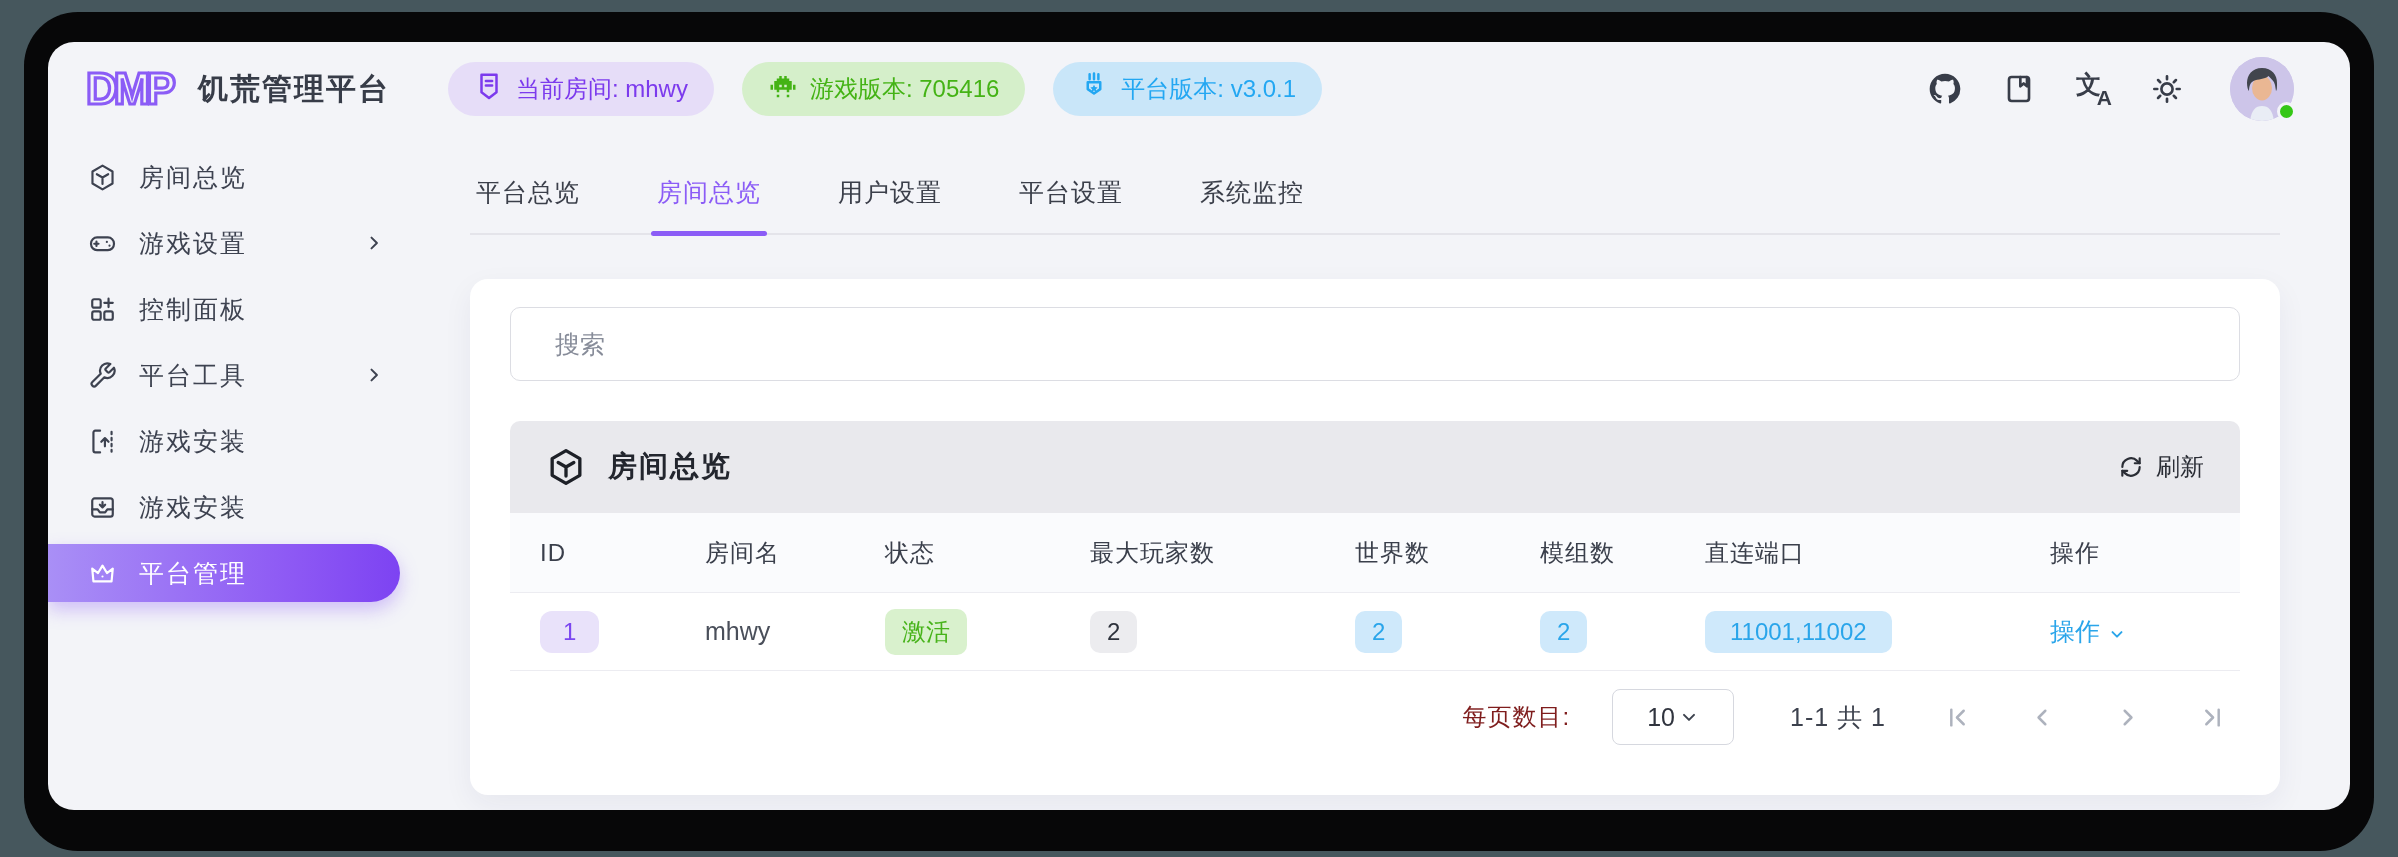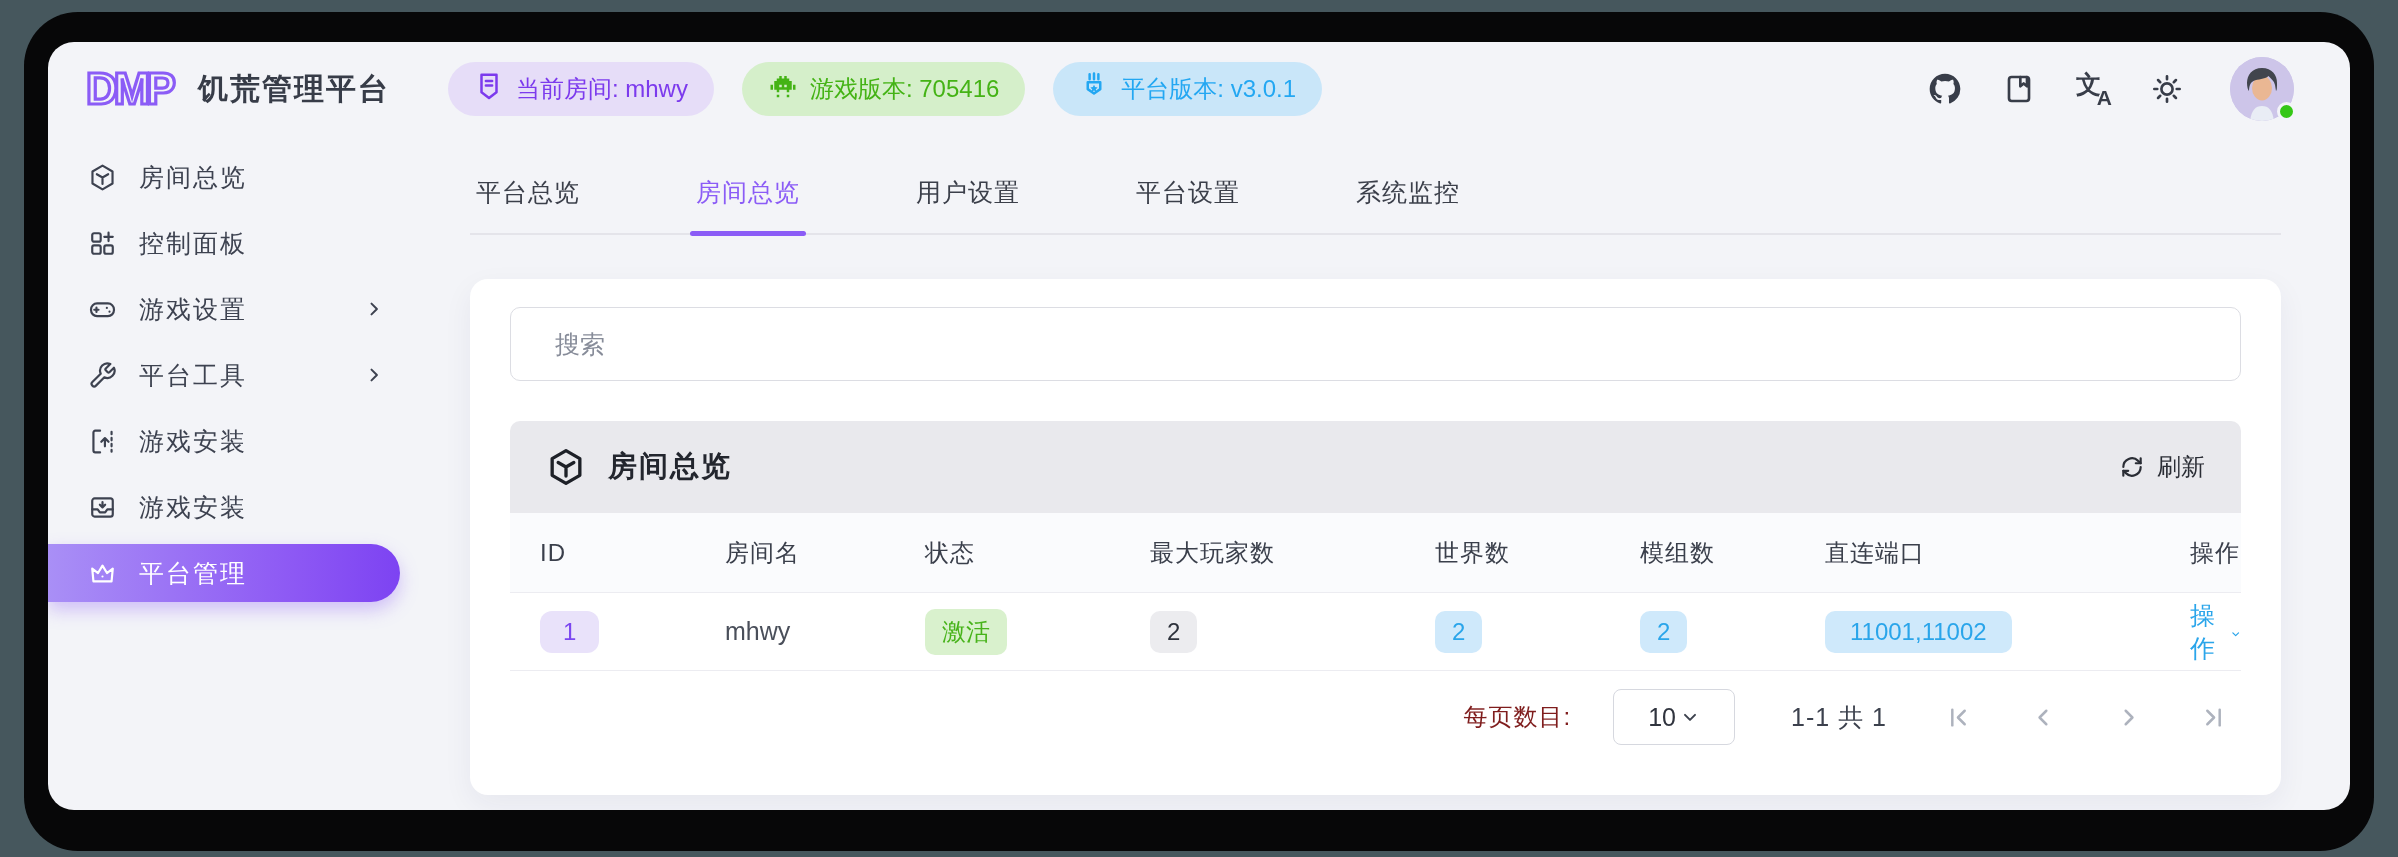--- a/index.html
+++ b/index.html
@@ -36,38 +36,38 @@
   .sbitem { height:66px; display:flex; align-items:center; gap:22px; padding-left:40px; padding-right:34px; font-size:25px; color:#3d4250; cursor:pointer; }
   .sbitem svg.mi { width:29px; height:29px; flex:none; }
   .sbitem .lbl { flex:1; letter-spacing:2px; }
   .sbitem svg.chev { width:20px; height:20px; }
   .sbitem.active { height:58px; margin:4px 0; width:352px; padding-right:0; border-radius:0 999px 999px 0;
                    background:linear-gradient(90deg,#a98ff6 0%,#8d58f4 70%,#7d43f2 100%); color:#ffffff; box-shadow:0 8px 18px rgba(139,92,246,.35); }
 
   .main { flex:1; padding:40px 70px 0 52px; }
 
   
-  .tabs { display:flex; gap:104px; border-bottom:2px solid #e4e4ea; }
+  .tabs { display:flex; gap:65px; border-bottom:2px solid #e4e4ea; }
   .tab { font-size:25px; color:#3b3f4a; padding:0 6px 24px 6px; cursor:pointer; letter-spacing:1px; position:relative; }
   .tab.active { color:#8b5cf6; }
   .tab.active::after { content:""; position:absolute; left:0; right:0; bottom:-3px; height:5px; border-radius:3px; background:#8b5cf6; }
 
   
   .card { margin-top:44px; background:#ffffff; border-radius:18px; box-shadow:0 10px 30px rgba(40,40,80,.06); padding:28px 40px 32px 40px; }
   .search-input { width:100%; height:74px; border:1.5px solid #dcdde3; border-radius:10px; background:#fff; font-size:25px; color:#3b3f4a; padding:0 44px; outline:none; font-family:inherit; }
   .search-input::placeholder { color:#878c99; }
 
   .table-block { margin-top:40px; }
   .section-header { background:#e9e9ed; border-radius:10px 10px 0 0; height:92px; display:flex; align-items:center; padding:0 36px; }
   .section-header svg.cube { width:40px; height:40px; color:#1d2027; }
   .section-title { font-size:29px; font-weight:700; color:#23262e; margin-left:22px; letter-spacing:2px; }
   .refresh-btn { margin-left:auto; display:flex; align-items:center; gap:12px; font-size:24px; color:#2a2d35; cursor:pointer; }
   .refresh-btn svg { width:26px; height:26px; }
 
-  .tgrid { display:grid; grid-template-columns:165px 180px 205px 265px 185px 165px 345px 1fr; align-items:center; padding-left:30px;gap:20px; }
+  .tgrid { display:grid; grid-template-columns:165px 180px 205px 265px 185px 165px 345px 1fr; align-items:center; padding-left:30px; }
   .thead { height:80px; background:#fafbfd; border-bottom:1.5px solid #ececf1; }
   .thead .th { font-size:24px; color:#3a3f4b; font-weight:500; letter-spacing:1px; }
   .trow { height:78px; border-bottom:1.5px solid #ececf1; background:#fff; }
   .cell { display:flex; }
   .name-cell { font-size:25px; color:#4a4f5a; }
   .pill { display:inline-flex; align-items:center; justify-content:center; font-size:24px; border-radius:12px; padding:7px 17px; }
   .b-id   { background:#e9e2fa; color:#7b46f0; padding:7px 23px; }
   .b-green{ background:#d9f1cd; color:#47b31a; border-radius:10px; }
   .b-gray { background:#ececef; color:#2e323c; border-radius:10px; }
   .b-blue { background:#cfe9fb; color:#2aa5ea; border-radius:10px; }
@@ -168,38 +168,38 @@
     <div class="sidebar">
       <div class="sbitem">
         <svg class="mi" viewBox="0 0 24 24" fill="none" stroke="currentColor" stroke-width="1.8" stroke-linecap="round" stroke-linejoin="round">
             <path d="M12 2.2l8.3 4.8v10L12 21.8 3.7 17V7z"></path>
             <path d="M12 12v5.4M12 12l4.7-2.7M12 12L7.3 9.3"></path>
           </svg>
         <span class="lbl">房间总览</span>
       </div>
       <div class="sbitem">
         <svg class="mi" viewBox="0 0 24 24" fill="none" stroke="currentColor" stroke-width="1.8" stroke-linecap="round" stroke-linejoin="round">
+            <rect x="2.5" y="7" width="19" height="10.5" rx="5"></rect>
+            <path d="M7 10.5v3.5M5.2 12.2h3.5"></path>
+            <circle cx="15.6" cy="10.7" r="0.9" fill="currentColor" stroke="none"></circle>
+            <circle cx="17.8" cy="13.8" r="0.9" fill="currentColor" stroke="none"></circle>
+          </svg>
+        <span class="lbl">游戏设置</span>
+        <svg class="chev" viewBox="0 0 24 24" fill="none" stroke="currentColor" stroke-width="2.4" stroke-linecap="round" stroke-linejoin="round">
+            <path d="M9 5.5l6.5 6.5L9 18.5"></path>
+          </svg>
+      </div>
+      <div class="sbitem">
+        <svg class="mi" viewBox="0 0 24 24" fill="none" stroke="currentColor" stroke-width="1.8" stroke-linecap="round" stroke-linejoin="round">
             <rect x="3.5" y="3.5" width="7" height="7" rx="1.5"></rect>
             <rect x="3.5" y="13.5" width="7" height="7" rx="1.5"></rect>
             <rect x="13.5" y="13.5" width="7" height="7" rx="1.5"></rect>
             <path d="M17 3v7M13.5 6.5h7"></path>
           </svg>
         <span class="lbl">控制面板</span>
-      </div>
-      <div class="sbitem">
-        <svg class="mi" viewBox="0 0 24 24" fill="none" stroke="currentColor" stroke-width="1.8" stroke-linecap="round" stroke-linejoin="round">
-            <rect x="2.5" y="7" width="19" height="10.5" rx="5"></rect>
-            <path d="M7 10.5v3.5M5.2 12.2h3.5"></path>
-            <circle cx="15.6" cy="10.7" r="0.9" fill="currentColor" stroke="none"></circle>
-            <circle cx="17.8" cy="13.8" r="0.9" fill="currentColor" stroke="none"></circle>
-          </svg>
-        <span class="lbl">游戏设置</span>
-        <svg class="chev" viewBox="0 0 24 24" fill="none" stroke="currentColor" stroke-width="2.4" stroke-linecap="round" stroke-linejoin="round">
-            <path d="M9 5.5l6.5 6.5L9 18.5"></path>
-          </svg>
       </div>
       <div class="sbitem">
         <svg class="mi" viewBox="0 0 24 24" fill="none" stroke="currentColor" stroke-width="1.8" stroke-linecap="round" stroke-linejoin="round">
             <path d="M14.7 6.3a1 1 0 0 0 0 1.4l1.6 1.6a1 1 0 0 0 1.4 0l3.77-3.77a6 6 0 0 1-7.94 7.94l-6.91 6.91a2.12 2.12 0 0 1-3-3l6.91-6.91a6 6 0 0 1 7.94-7.94l-3.76 3.76z"></path>
           </svg>
         <span class="lbl">平台工具</span>
         <svg class="chev" viewBox="0 0 24 24" fill="none" stroke="currentColor" stroke-width="2.4" stroke-linecap="round" stroke-linejoin="round">
             <path d="M9 5.5l6.5 6.5L9 18.5"></path>
           </svg>
       </div>

